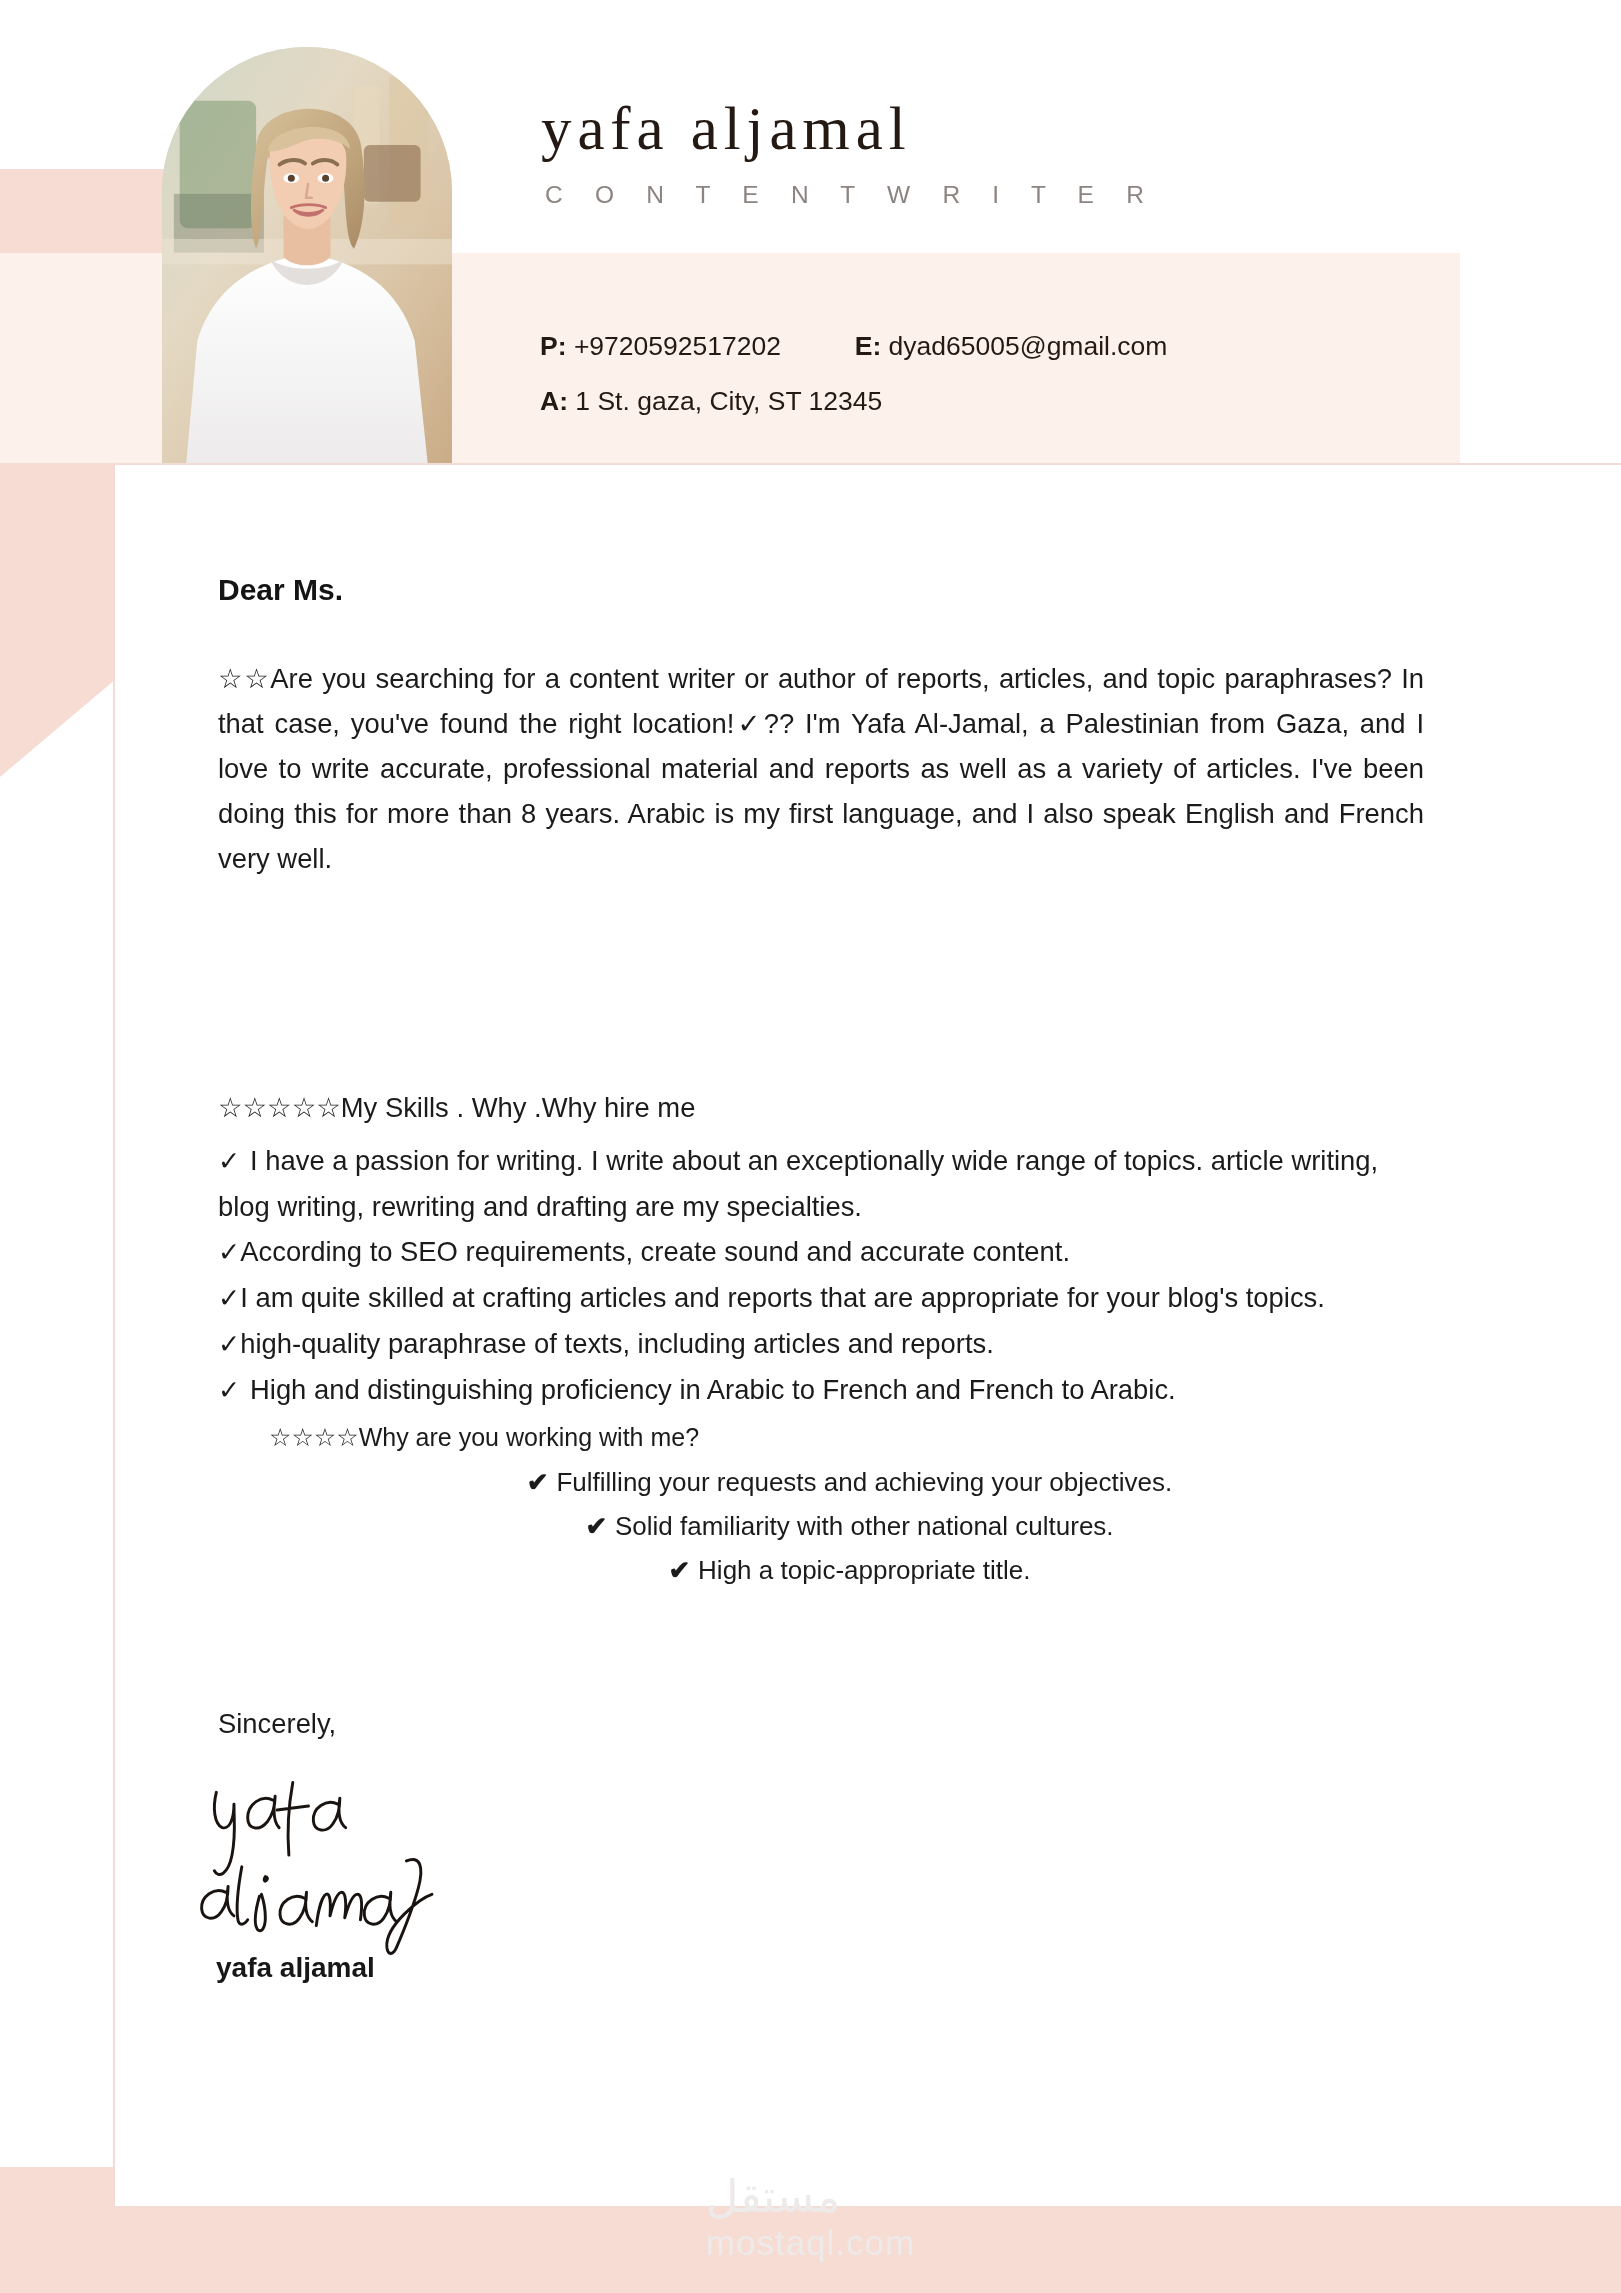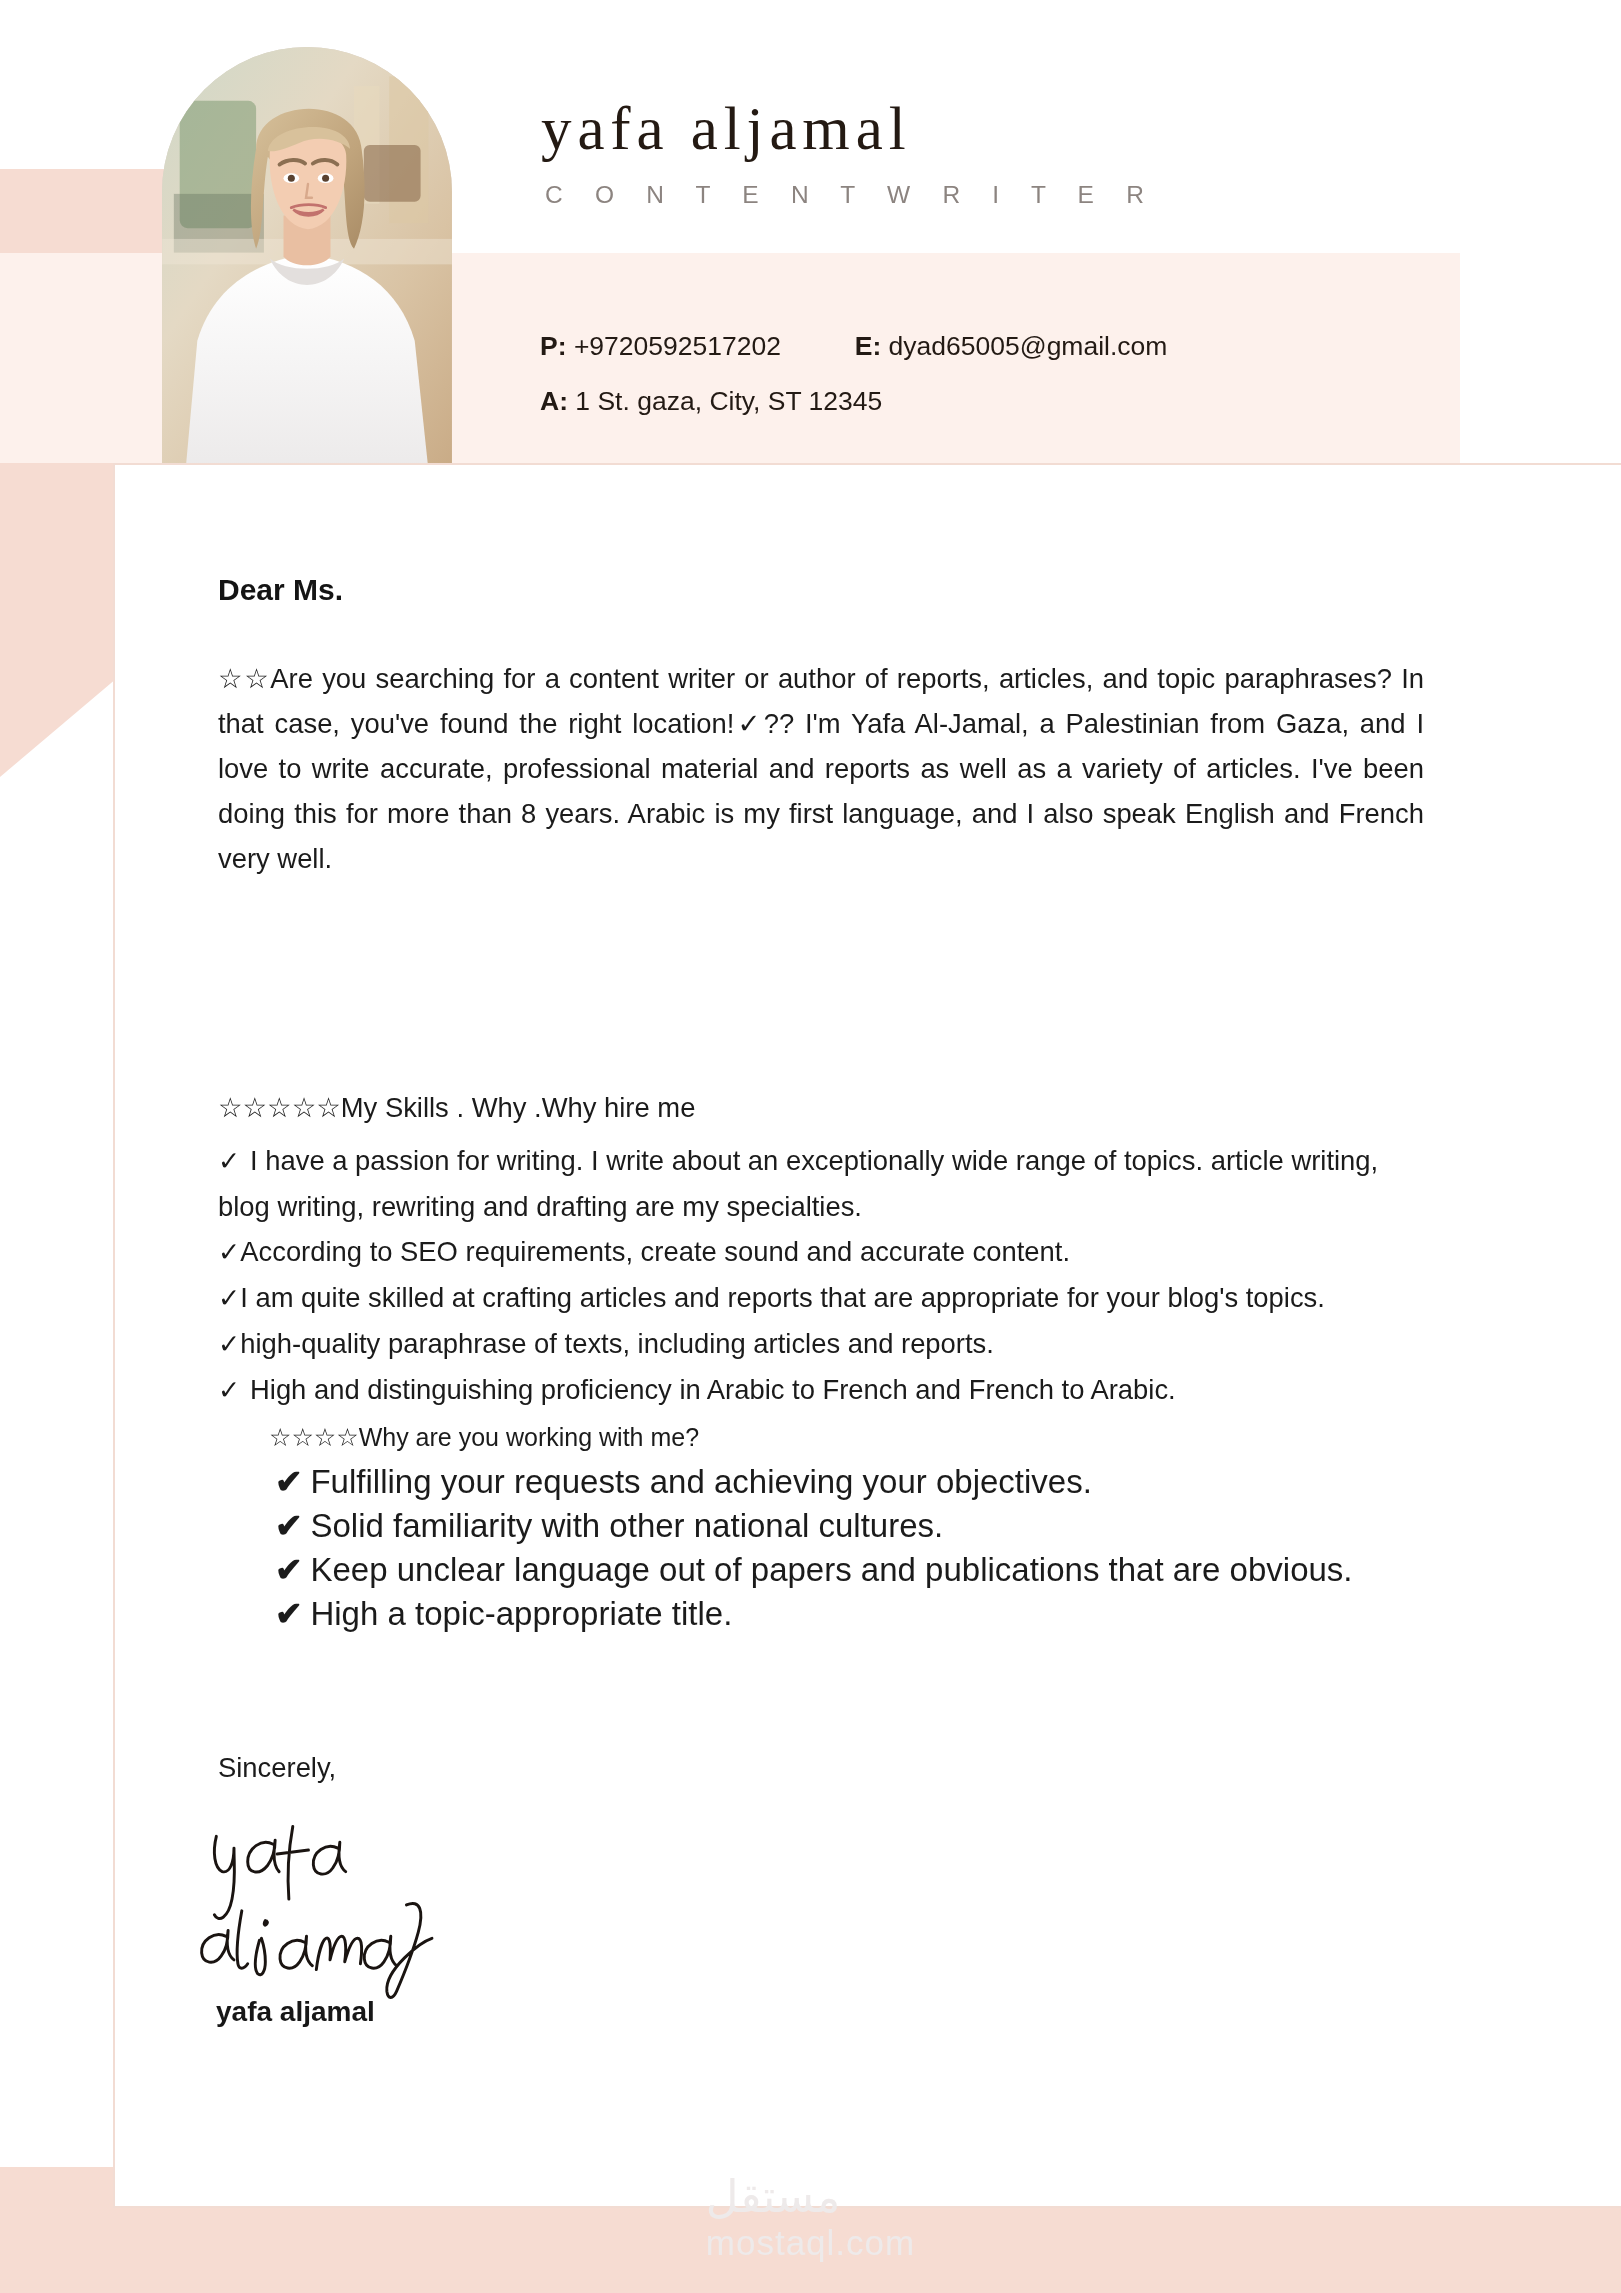--- a/index.html
+++ b/index.html
@@ -168,24 +168,25 @@
 
   .sub-heading {
     font-family: "Liberation Sans", sans-serif;
     font-size: 25px;
     color: #1b1b1b;
     line-height: 45px;
     margin: 2px 0 0 51px;
   }
   .sub-line {
     font-family: "Liberation Sans", sans-serif;
-    font-size: 33px;
+    font-size: 26px;
     color: #1b1b1b;
     line-height: 44px;
     margin: 0 0 0 57px;
+    text-align: center;
   }
   .sub-line .mark {
     font-weight: bold;
     margin-right: 7.8px;
   }
 
   .sincerely {
     margin-top: 116px;
     font-family: "Liberation Sans", sans-serif;
     font-size: 27.4px;
@@ -343,23 +344,20 @@
 
         <p class="sub-heading">☆☆☆☆Why are you working with me?</p>
 
         <p class="sub-line">
           <span class="mark">✔</span><span>Fulfilling your requests and achieving your objectives.</span>
         </p>
         <p class="sub-line">
           <span class="mark">✔</span><span>Solid familiarity with other national cultures.</span>
         </p>
         <p class="sub-line">
-          <span class="mark">✔</span><span>Keep unclear language out of papers and publications that are obvious.</span>
-        </p>
-        <p class="sub-line">
           <span class="mark">✔</span><span>High a topic-appropriate title.</span>
         </p>
       </div>
 
       <div class="sincerely">Sincerely,</div>
 
       <div class="signature">
         <svg width="353" height="196" viewBox="0 0 360 200" xmlns="http://www.w3.org/2000/svg" aria-hidden="true">
           <g fill="none" stroke="#1a1411" stroke-width="3" stroke-linecap="round" stroke-linejoin="round">
 

